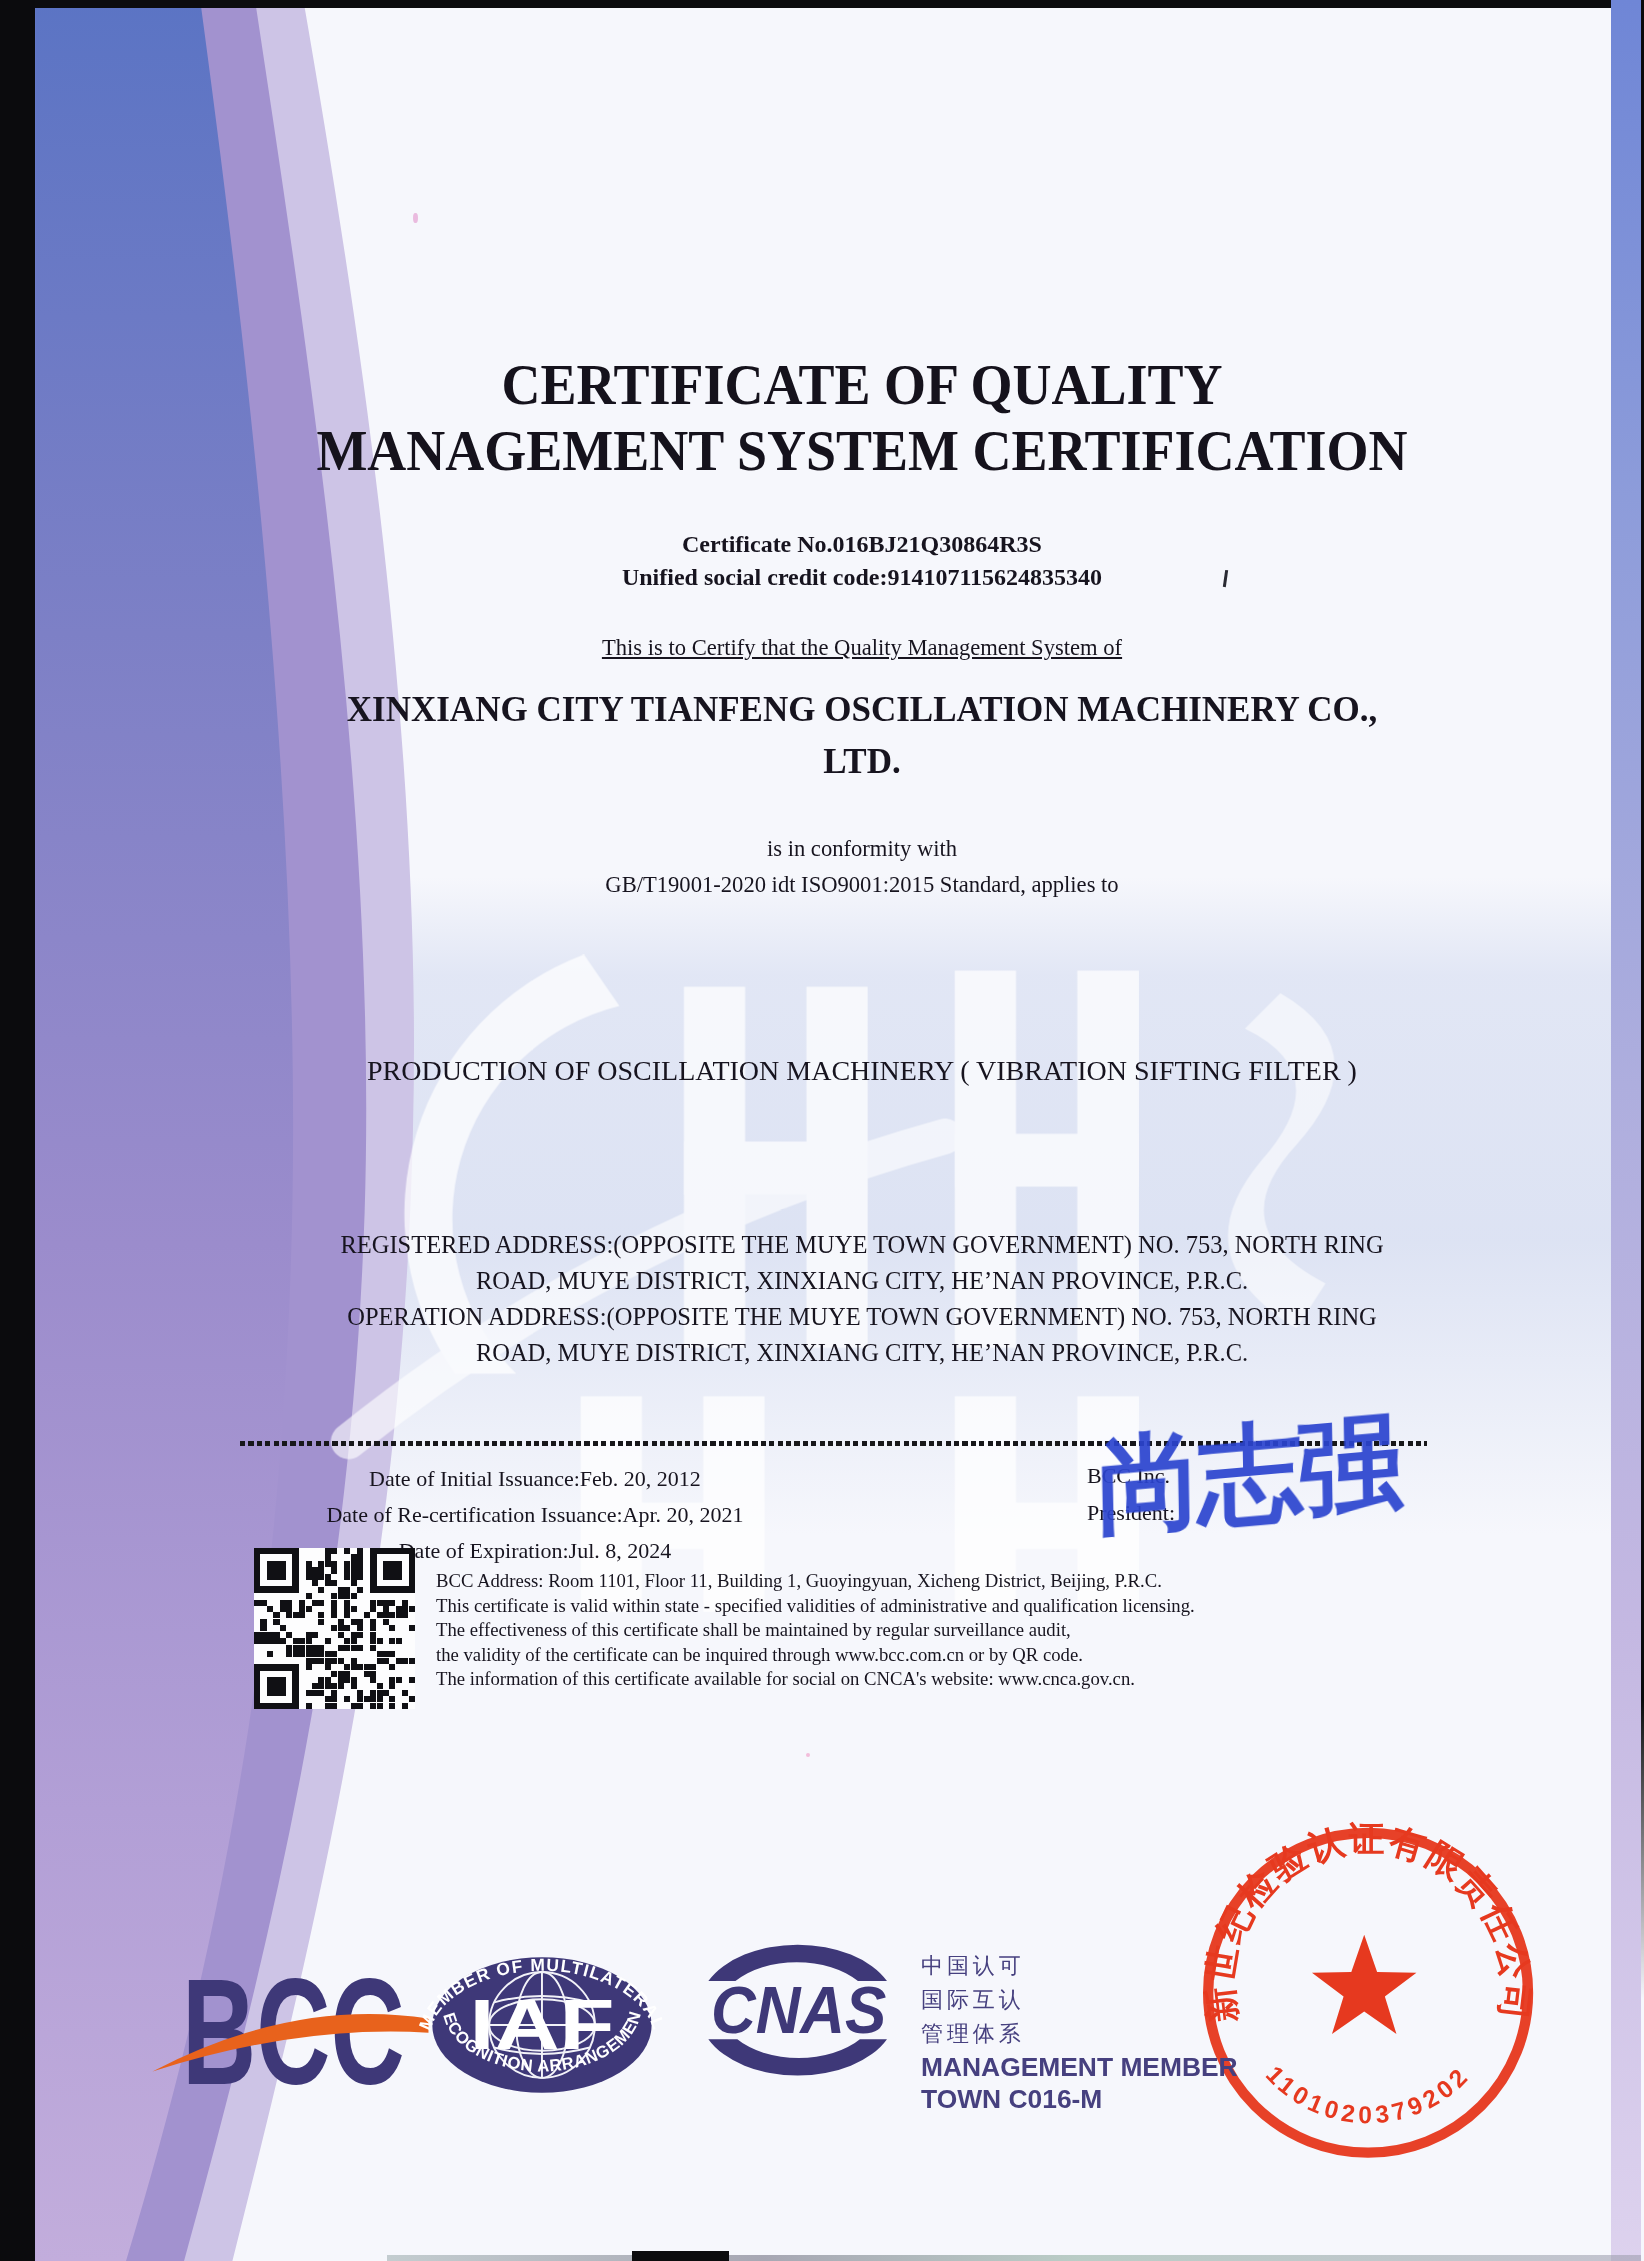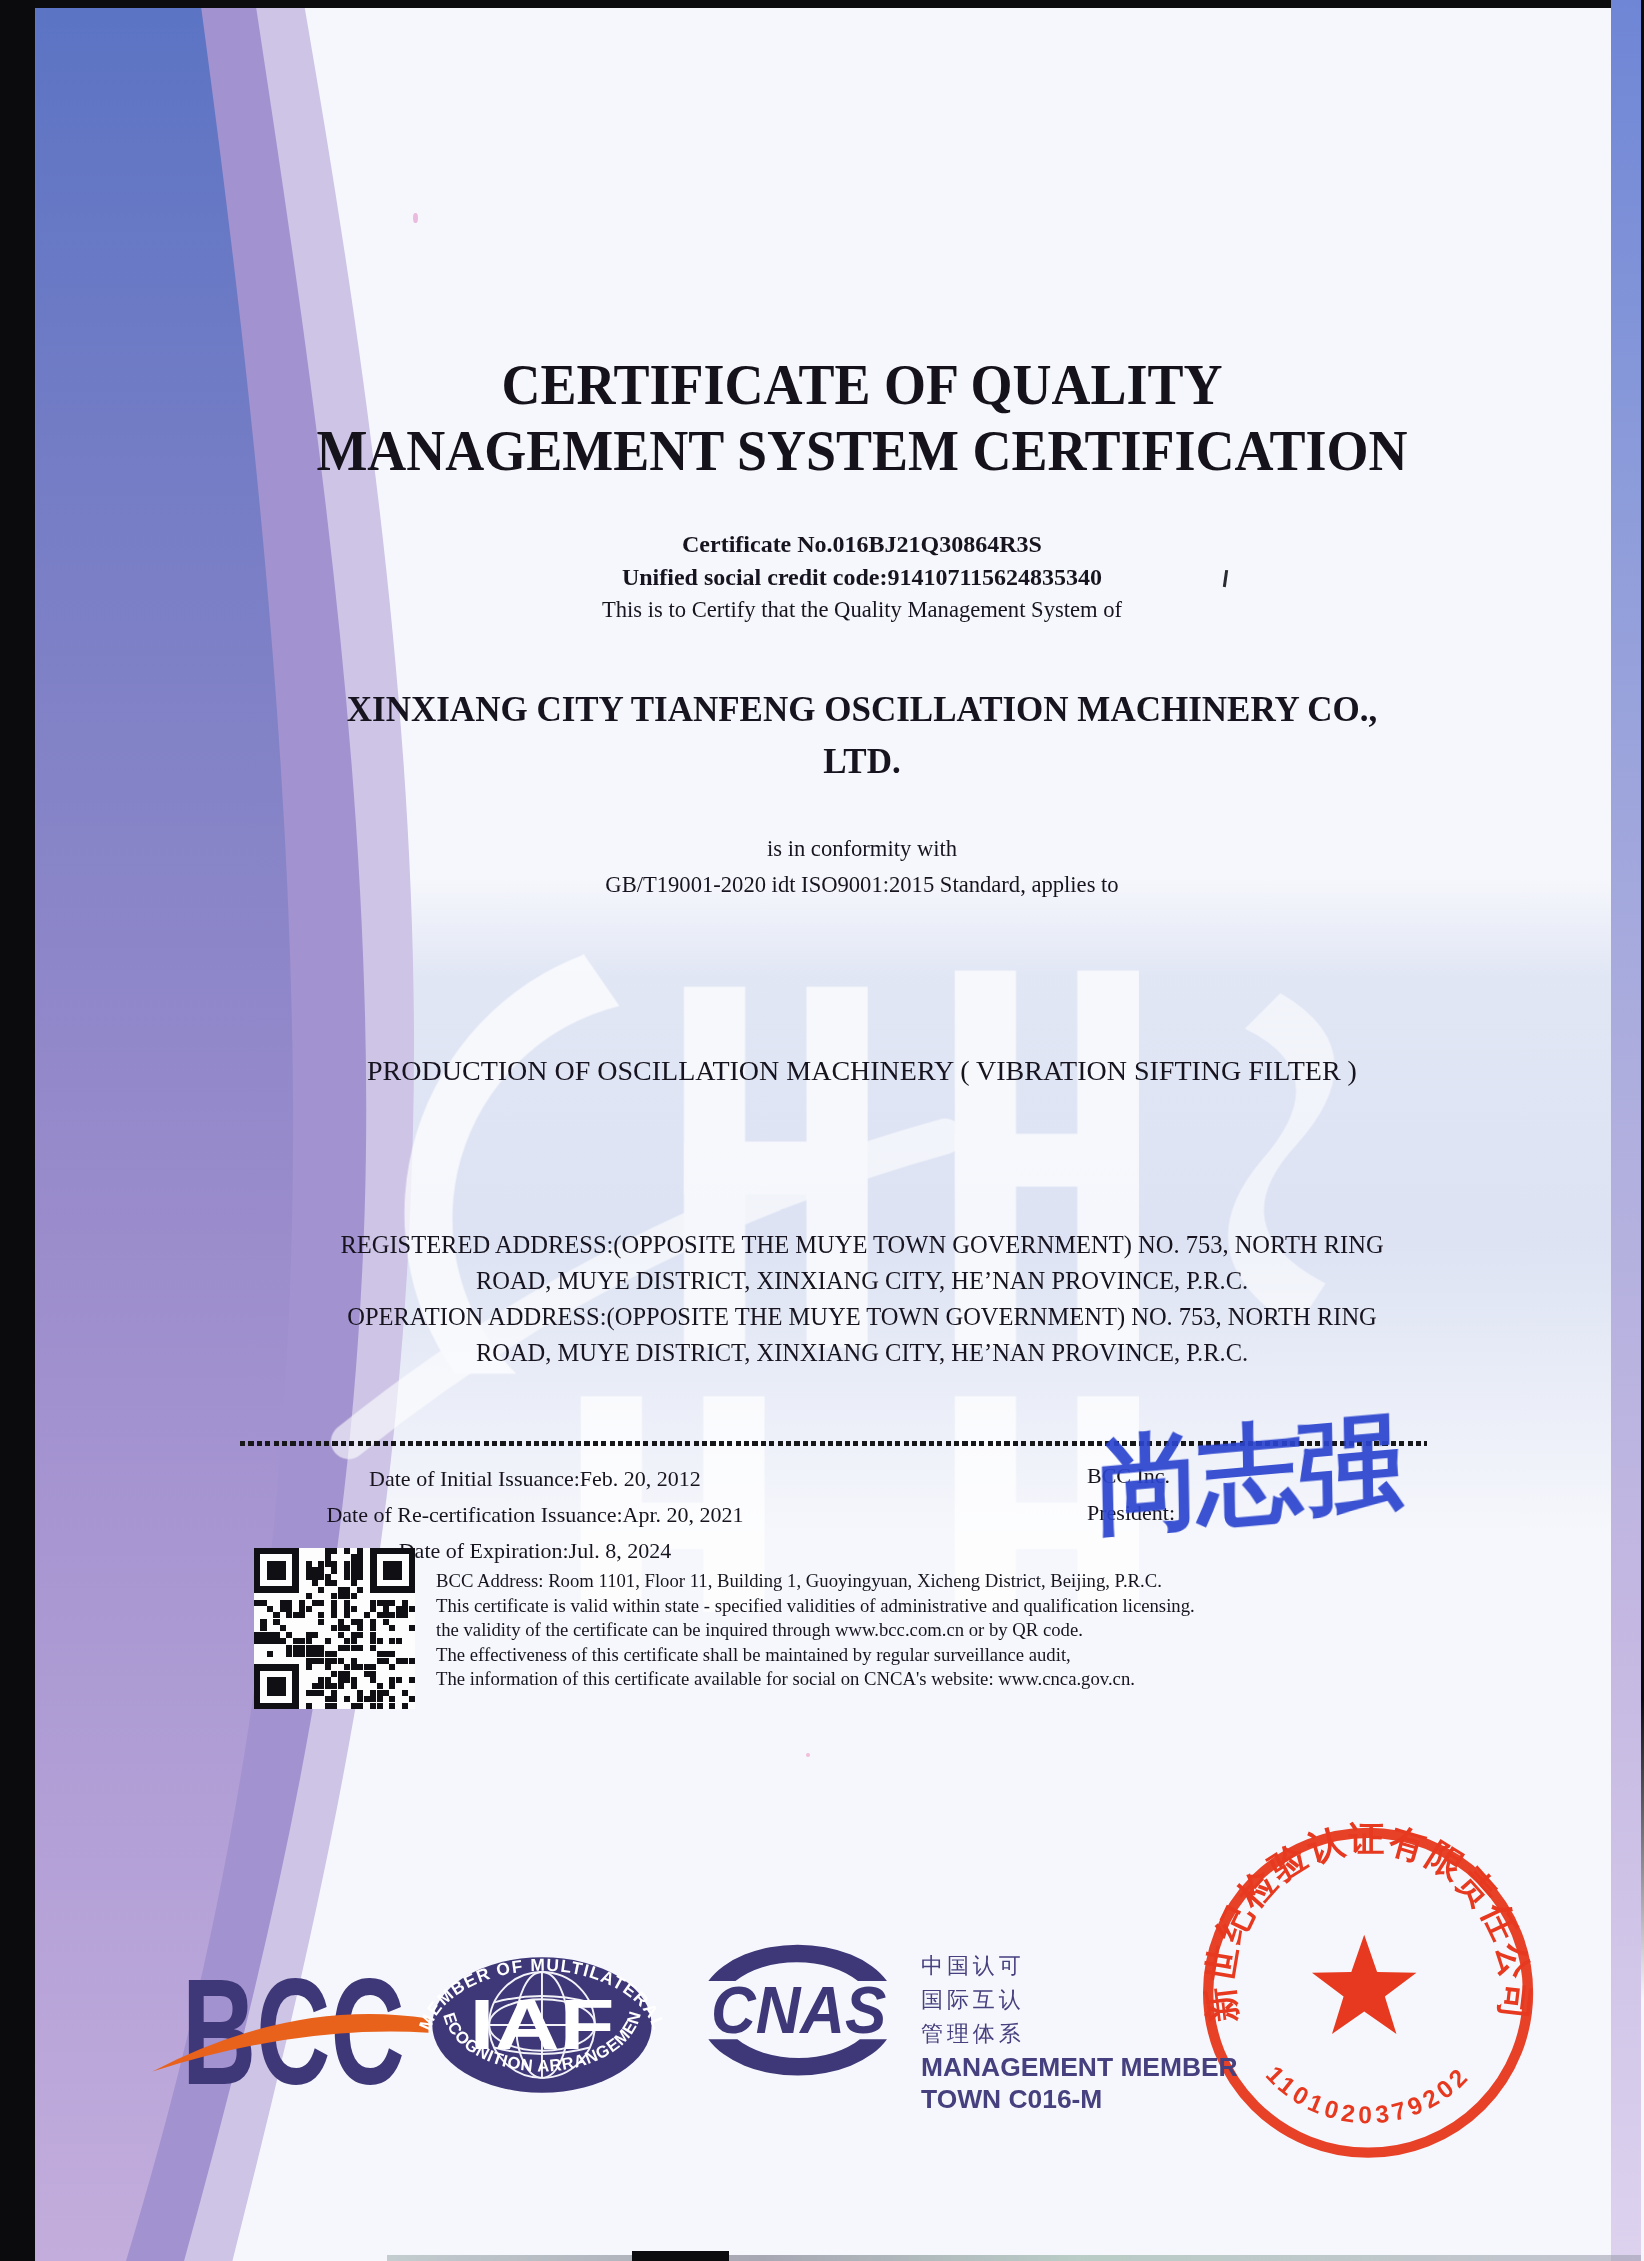--- a/index.html
+++ b/index.html
@@ -20,21 +20,21 @@
   .tint-band{left:245px;top:877px;width:1374px;height:658px;
      background:linear-gradient(180deg,rgba(208,217,240,0) 0%,rgba(205,214,238,.5) 15%,
        rgba(200,210,236,.55) 55%,rgba(208,217,240,0) 100%);}
   svg{position:absolute;left:0;top:0;pointer-events:none;}
   
   .t{position:absolute;text-align:center;white-space:nowrap;}
   .title{left:277px;top:356px;width:1170px;font-size:54px;font-weight:bold;line-height:63px;
          letter-spacing:0px;transform:scaleY(1.05);color:#15121c;}
   .certno{left:277px;top:531px;width:1170px;font-size:24px;font-weight:bold;}
   .code{left:277px;top:564px;width:1170px;font-size:24px;font-weight:bold;}
-  .certify{left:277px;top:597px;width:1170px;font-size:22.6px;}
+  .certify{left:277px;top:635px;width:1170px;font-size:22.6px;text-decoration:underline;}
   .company{left:277px;top:684px;width:1170px;font-size:35px;font-weight:bold;line-height:52px;}
   .conformity{left:277px;top:836px;width:1170px;font-size:22.6px;}
   .standard{left:277px;top:872px;width:1170px;font-size:22.6px;}
   .scope{left:277px;top:1055px;width:1170px;font-size:28px;}
   .address{left:277px;top:1227px;width:1170px;font-size:24.5px;line-height:36px;white-space:nowrap;}
   .dotline{left:240px;top:1441px;width:1187px;height:4.5px;
      background:repeating-linear-gradient(90deg,#17171a 0 5.2px,rgba(0,0,0,0) 5.2px 8.4px);}
   .dates{left:232px;top:1461px;width:606px;font-size:22px;line-height:36px;}
   .issuer-name{left:1087px;top:1463px;width:193px;text-align:left;font-size:22px;}
   .issuer-title{left:1087px;top:1500px;width:193px;text-align:left;font-size:22px;}
@@ -408,22 +408,22 @@
       <div class="m" style="left: 123px; top: 6.4px; width: 32px; height: 32px; background: rgb(253, 253, 254);"></div>
       <div class="m" style="left: 129px; top: 13px; width: 19.3px; height: 19.3px;"></div>
       <div class="m" style="left: 0px; top: 116px; width: 45px; height: 45px;"></div>
       <div class="m" style="left: 6.4px; top: 123px; width: 32px; height: 32px; background: rgb(253, 253, 254);"></div>
       <div class="m" style="left: 13px; top: 129px; width: 19.3px; height: 19.3px;"></div>
     </div>
 
   <div class="t fineprint">
     <div>BCC Address: Room 1101, Floor 11, Building 1, Guoyingyuan, Xicheng District, Beijing, P.R.C.</div>
     <div>This certificate is valid within state - specified validities of administrative and qualification licensing.</div>
+    <div>The effectiveness of this certificate shall be maintained by regular surveillance audit,</div>
     <div>the validity of the certificate can be inquired through www.bcc.com.cn or by QR code.</div>
-    <div>The effectiveness of this certificate shall be maintained by regular surveillance audit,</div>
     <div>The information of this certificate available for social on CNCA's website: www.cnca.gov.cn.</div>
   </div>
 
   <div class="abs cnas-block">
     <div class="cnas-cn">中国认可</div>
     <div class="cnas-cn">国际互认</div>
     <div class="cnas-cn">管理体系</div>
     <div class="cnas-en">MANAGEMENT MEMBER</div>
     <div class="cnas-en">TOWN C016-M</div>
   </div>

